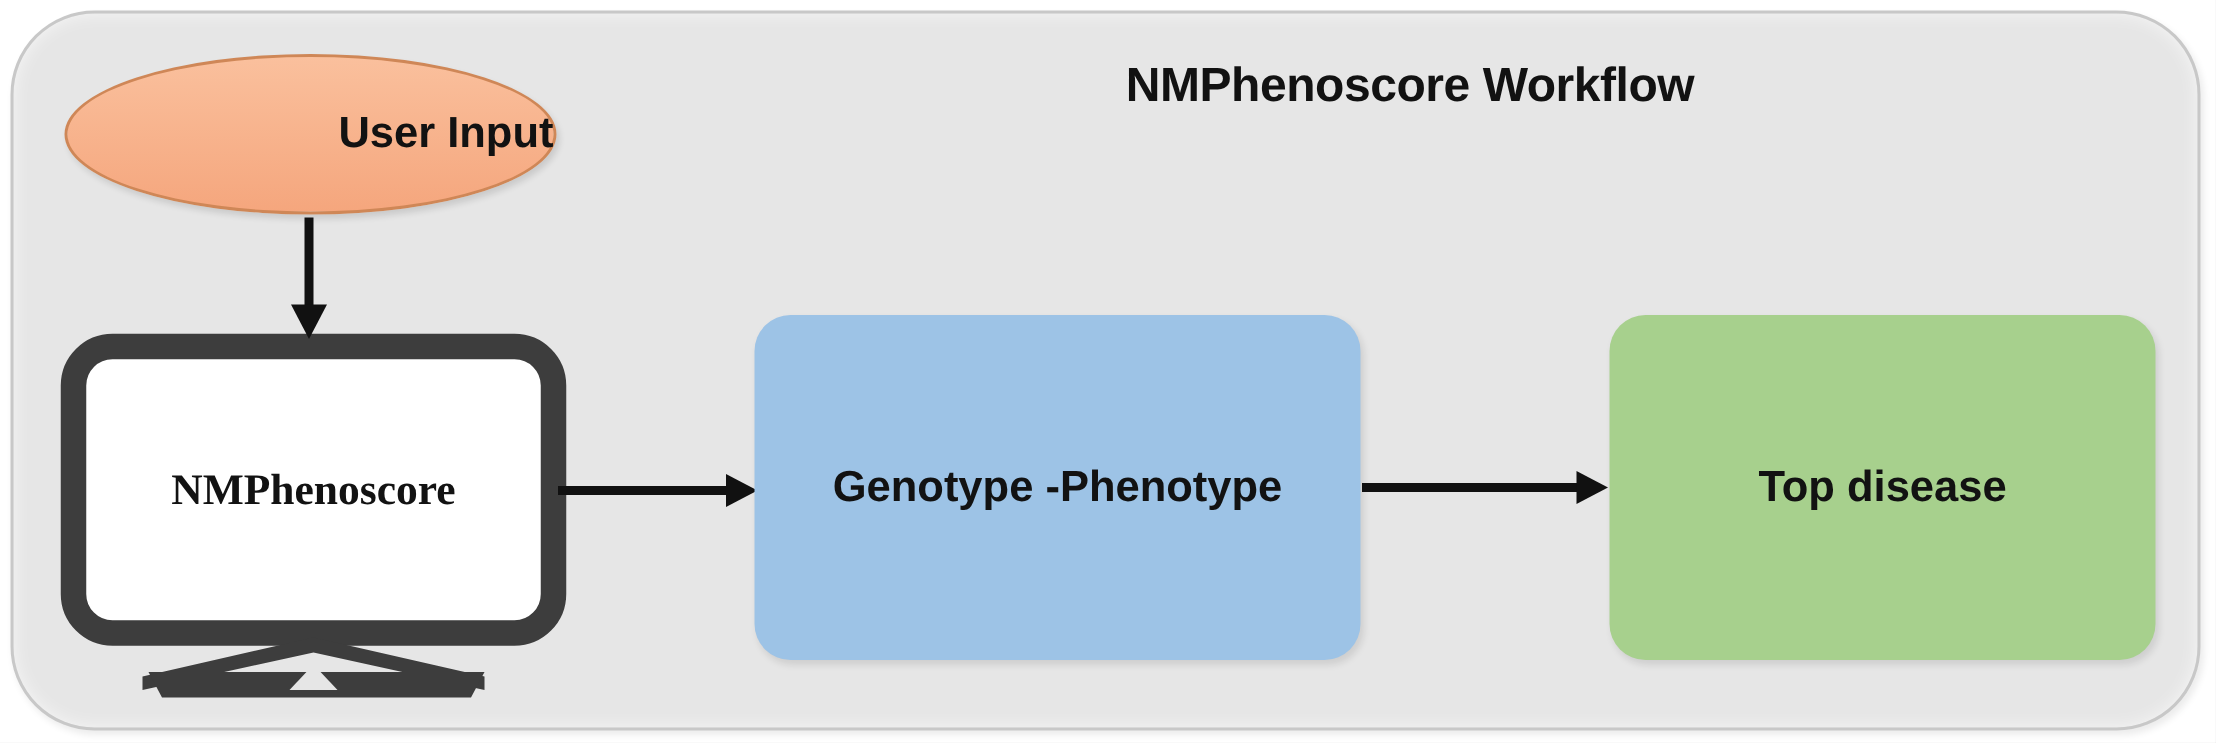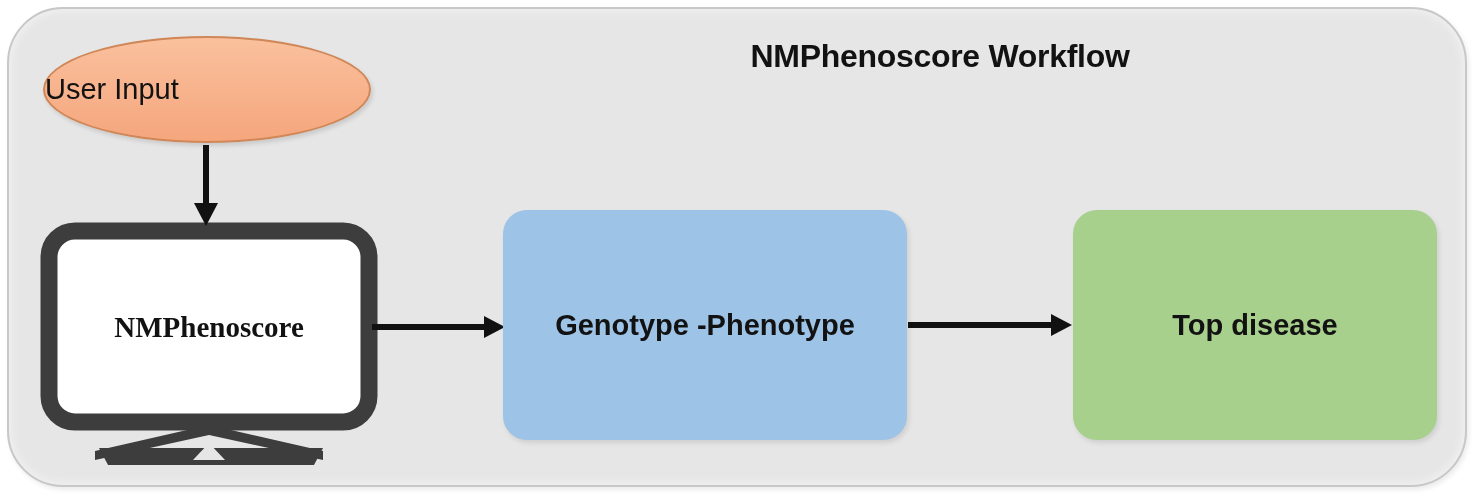--- a/index.html
+++ b/index.html
@@ -21,22 +21,22 @@
     box-shadow:inset 0 0 12px rgba(255,255,255,0.65), 2px 3px 5px rgba(0,0,0,0.08);
   }
   .title{
     position:absolute;left:940px;top:38px;transform:translateX(-50%);
     font-size:32px;font-weight:bold;letter-spacing:-0.3px;white-space:nowrap;
   }
   .node-ellipse{
     position:absolute;left:43px;top:36px;width:328px;height:107px;border-radius:50%;
     background:linear-gradient(180deg,var(--user-input-fill-top),var(--user-input-fill-bottom));
     border:2px solid var(--user-input-border);
-    display:flex;align-items:center;justify-content:flex-start;
-    font-size:29px;font-weight:normal;
+    display:flex;align-items:center;justify-content:flex-end;
+    font-size:29px;font-weight:bold;
     box-shadow:2px 3px 4px rgba(0,0,0,0.12);
   }
   .overlay{position:absolute;left:0;top:0;width:1477px;height:495px;}
   .monitor-frame{fill:var(--monitor-screen);stroke:var(--monitor-frame-color);stroke-width:17px;}
   .monitor-dark{fill:var(--monitor-frame-color);}
   .monitor-notch{fill:var(--panel-bg);}
   .arrow-line{stroke:var(--arrow);stroke-width:6px;}
   .arrow-head{fill:var(--arrow);}
   .monitor-label{
     position:absolute;left:60px;top:243px;width:298px;height:168px;

